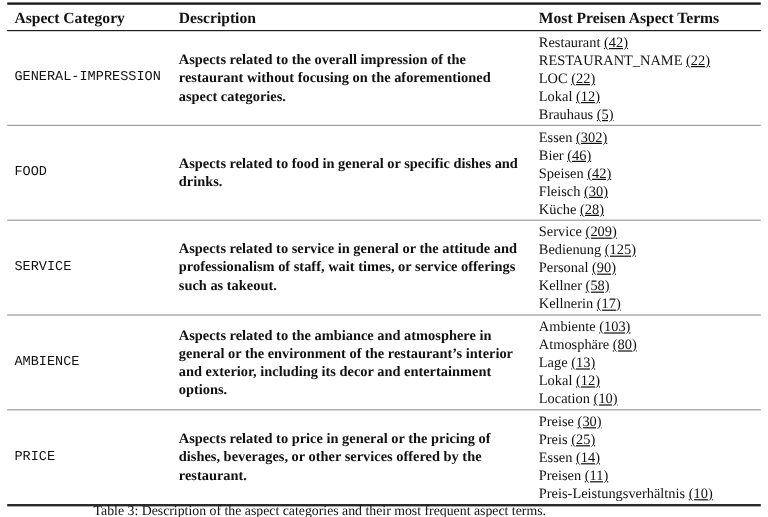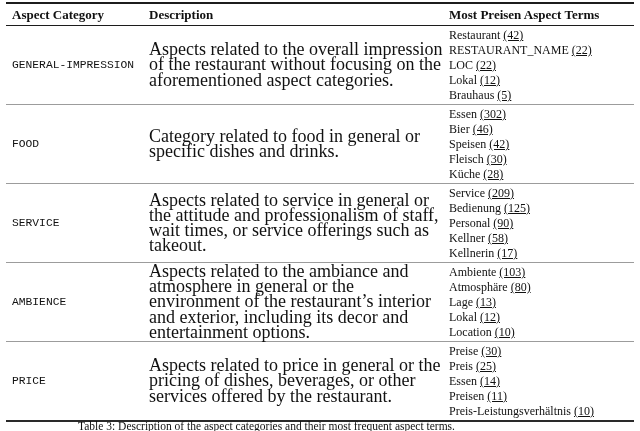--- a/index.html
+++ b/index.html
@@ -66,22 +66,23 @@
     letter-spacing: 0px;
     white-space: nowrap;
   }
   .desc-cell {
     display: flex;
     flex-direction: column;
     justify-content: center;
   }
   .desc-text {
     margin: 0;
-    font-size: 18px;
+    font-size: 12px;
     line-height: 15.2px;
+    font-weight: bold;
   }
   .terms-cell {
     padding: 2px 0 1px 0;
     font-size: 12px;
     line-height: 15px;
   }
   .term-line {
     white-space: nowrap;
   }
   .term-name {
@@ -126,21 +127,21 @@
       <div class="term-line"><span class="term-name">Lokal</span><span class="term-count">(12)</span></div>
       <div class="term-line"><span class="term-name">Brauhaus</span><span class="term-count">(5)</span></div>
     </div>
   </div>
 
   <div class="trow">
     <div class="col-cat cat-cell">
       <span class="cat-name">FOOD</span>
     </div>
     <div class="col-desc desc-cell">
-      <p class="desc-text">Category related to food in general or specific dishes and drinks.</p>
+      <p class="desc-text">Aspects related to food in general or specific dishes and drinks.</p>
     </div>
     <div class="col-terms terms-cell">
       <div class="term-line"><span class="term-name">Essen</span><span class="term-count">(302)</span></div>
       <div class="term-line"><span class="term-name">Bier</span><span class="term-count">(46)</span></div>
       <div class="term-line"><span class="term-name">Speisen</span><span class="term-count">(42)</span></div>
       <div class="term-line"><span class="term-name">Fleisch</span><span class="term-count">(30)</span></div>
       <div class="term-line"><span class="term-name">Küche</span><span class="term-count">(28)</span></div>
     </div>
   </div>
 

